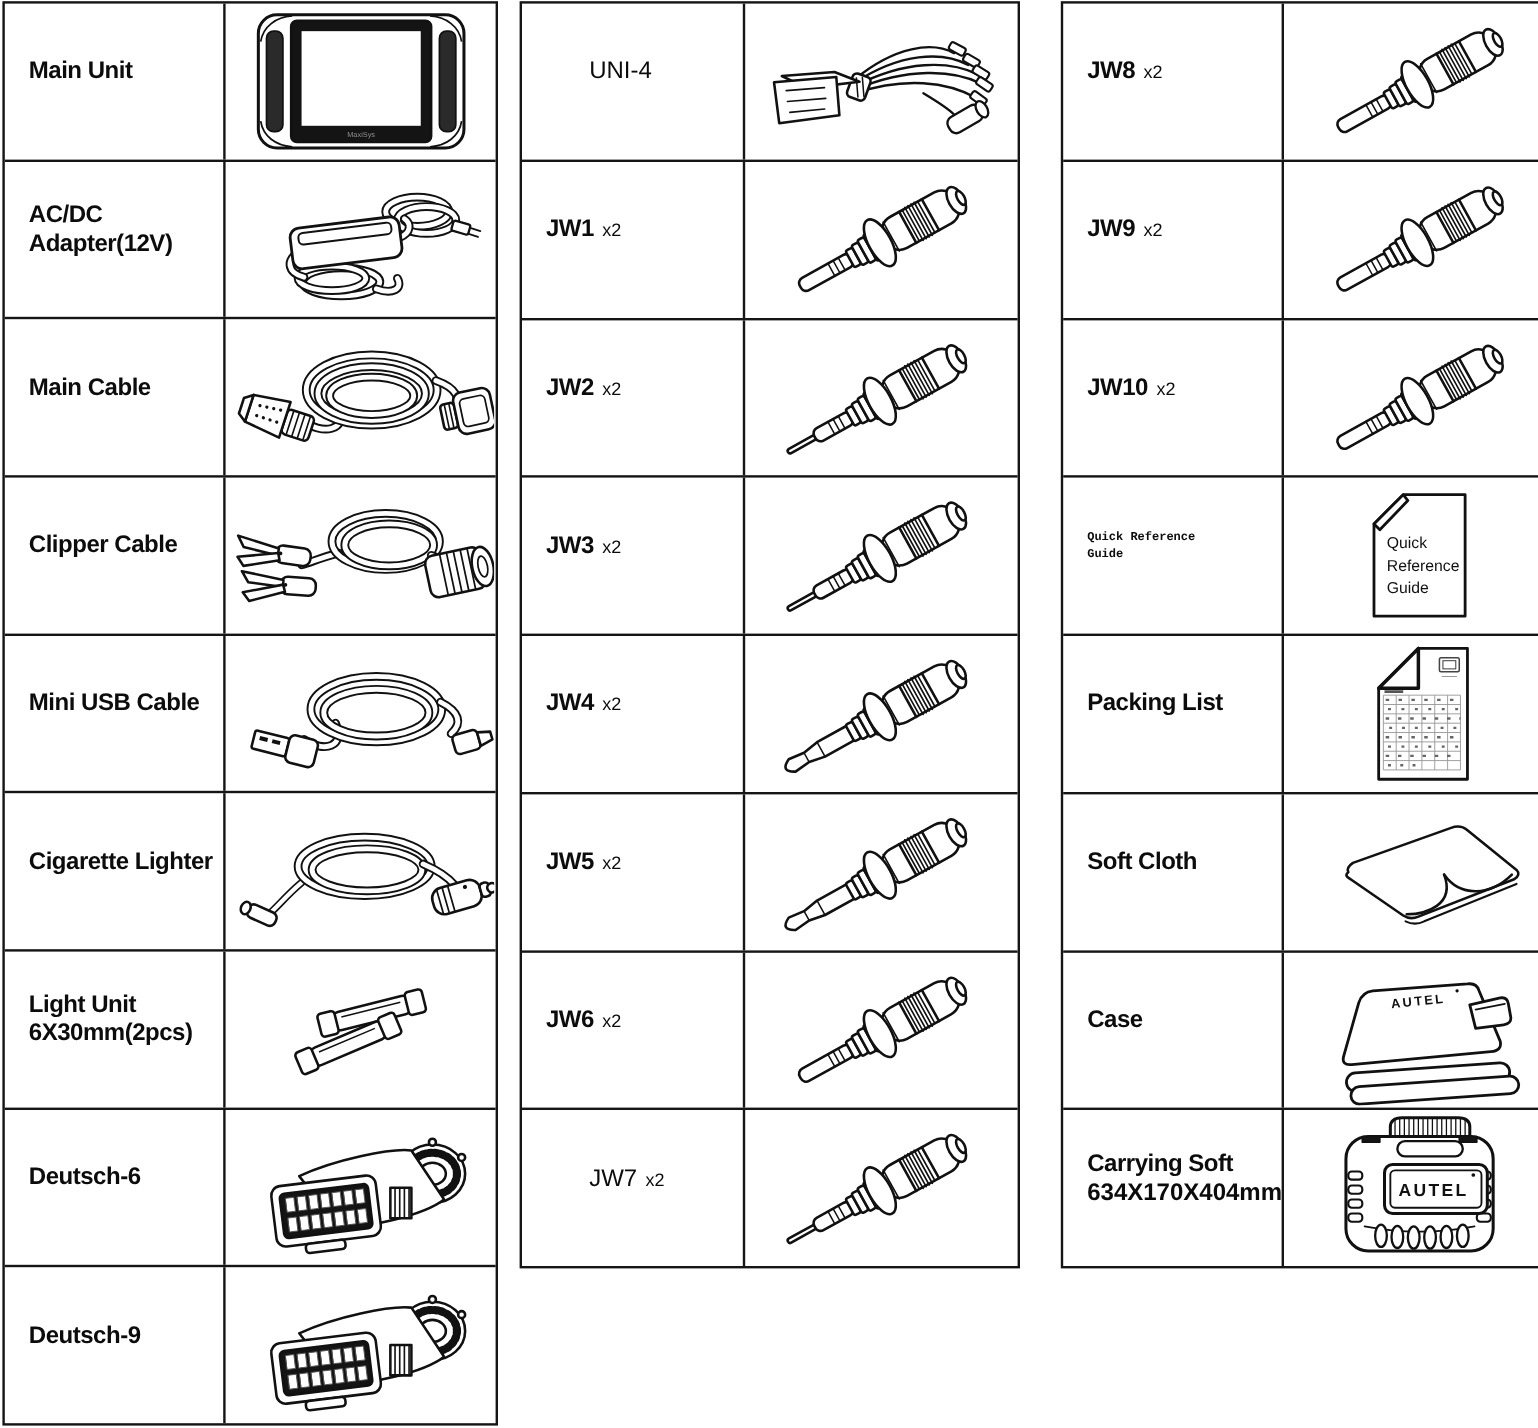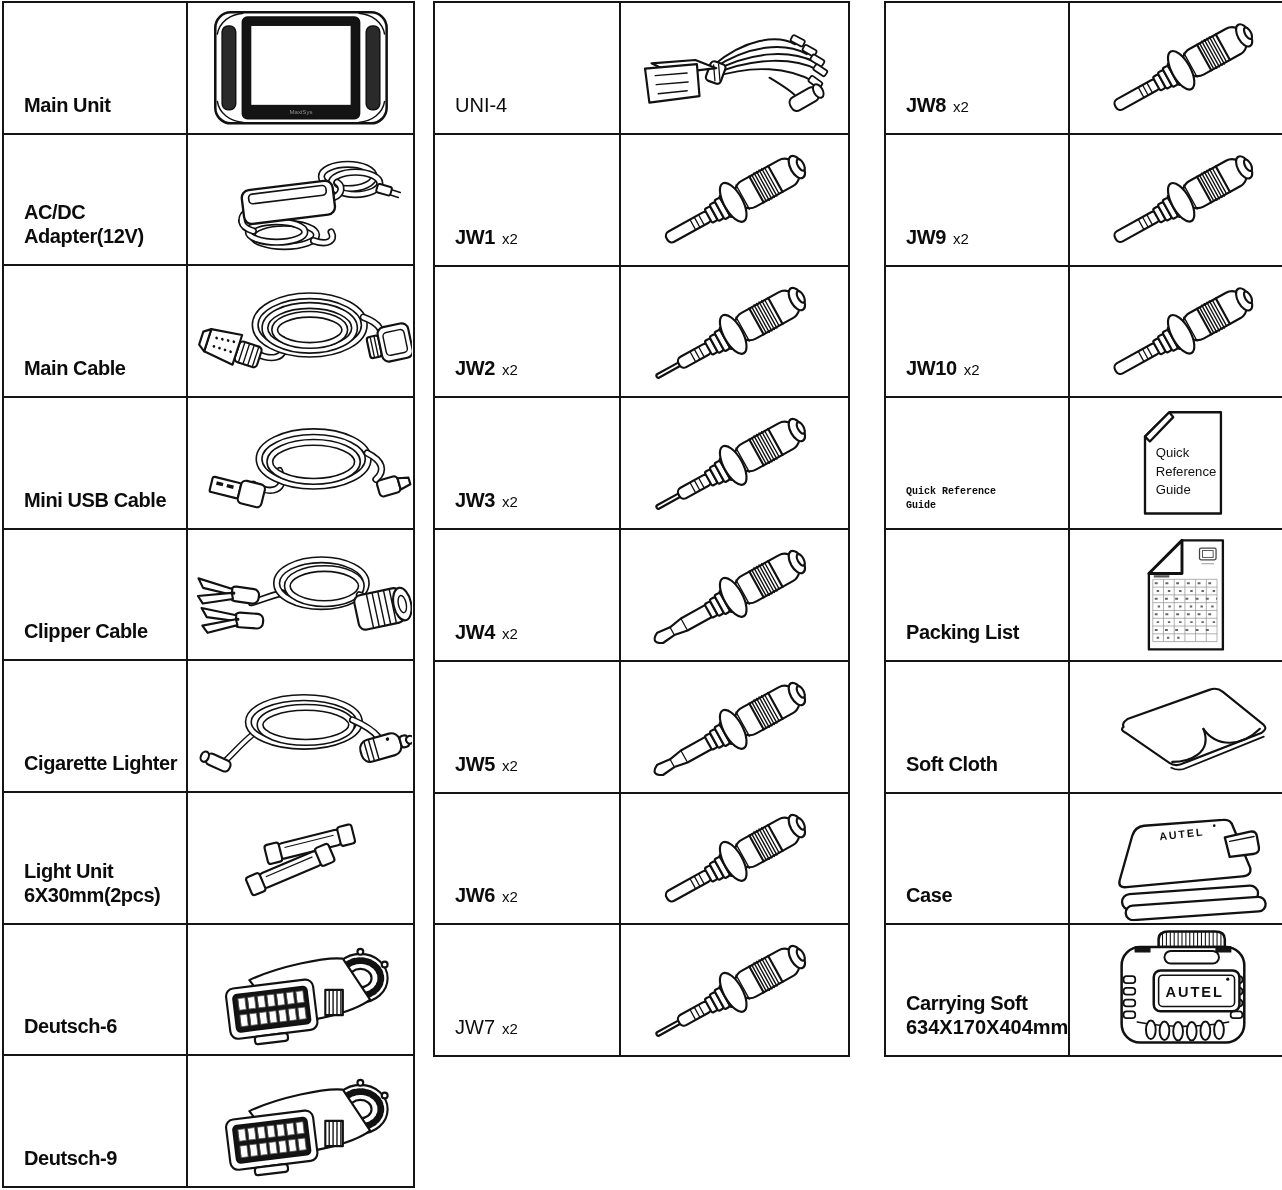--- a/index.html
+++ b/index.html
@@ -13,26 +13,26 @@
     border:2.5px solid #151515;box-sizing:border-box;
     display:flex;flex-direction:column;
   }
   #t0{left:2px;width:413px;height:1187px;}
   #t1{left:433px;width:417px;height:1056px;}
   #t2{left:868px;width:413px;height:1056px;margin-left:16px;}
   .row{flex:1 1 0;display:flex;min-height:0;}
   .row + .row{border-top:2px solid #151515;}
   .lbl{
     width:45%;box-sizing:border-box;border-right:2px solid #151515;
-    display:flex;flex-direction:column;justify-content:flex-end;
+    display:flex;flex-direction:column;justify-content:center;
     padding:0 6px 16px 20px;
   }
   .l1{display:flex;align-items:baseline;}
   .l1-text{font-size:20px;font-weight:700;letter-spacing:-0.4px;line-height:1.15;}
-  .l1-text.reg{font-weight:400;letter-spacing:0;}
+  .l1-text.reg{font-weight:400;letter-spacing:0;margin-left:36px;}
   .qty{font-size:15px;font-weight:400;margin-left:7px;}
   .l2{font-size:20px;font-weight:700;letter-spacing:-0.4px;line-height:1.15;margin-top:1px;}
   .l2.reg{font-weight:700;letter-spacing:0;}
   .lbl.small .l1-text,.lbl.small .l2{font-size:10px;letter-spacing:0;line-height:1.3;font-family:Liberation Mono, monospace;}
   .img{flex:1;min-width:0;display:flex;align-items:center;justify-content:center;padding:1px;}
   .item-svg{width:100%;height:100%;display:block;}
   #icon-defs{position:absolute;width:0;height:0;overflow:hidden;}
   text{stroke:none;}
 </style>
 </head>
@@ -475,41 +475,41 @@
     <div class="cell img">
       <svg class="item-svg" viewBox="0 0 229 128" preserveAspectRatio="xMidYMid meet">
             <use href="#ic-main-cable"></use>
           </svg>
     </div>
   </div>
 
   <div class="row">
     <div class="cell lbl">
       <div class="l1">
+        <span class="l1-text">Clipper Cable</span>
+      </div>
+
+    </div>
+    <div class="cell img">
+      <svg class="item-svg" viewBox="0 0 229 128" preserveAspectRatio="xMidYMid meet">
+            <use href="#ic-clipper-cable"></use>
+          </svg>
+    </div>
+  </div>
+
+  <div class="row">
+    <div class="cell lbl">
+      <div class="l1">
         <span class="l1-text">Mini USB Cable</span>
       </div>
 
     </div>
     <div class="cell img">
       <svg class="item-svg" viewBox="0 0 229 128" preserveAspectRatio="xMidYMid meet">
             <use href="#ic-usb-cable"></use>
-          </svg>
-    </div>
-  </div>
-
-  <div class="row">
-    <div class="cell lbl">
-      <div class="l1">
-        <span class="l1-text">Clipper Cable</span>
-      </div>
-
-    </div>
-    <div class="cell img">
-      <svg class="item-svg" viewBox="0 0 229 128" preserveAspectRatio="xMidYMid meet">
-            <use href="#ic-clipper-cable"></use>
           </svg>
     </div>
   </div>
 
   <div class="row">
     <div class="cell lbl">
       <div class="l1">
         <span class="l1-text">Cigarette Lighter</span>
       </div>
 

